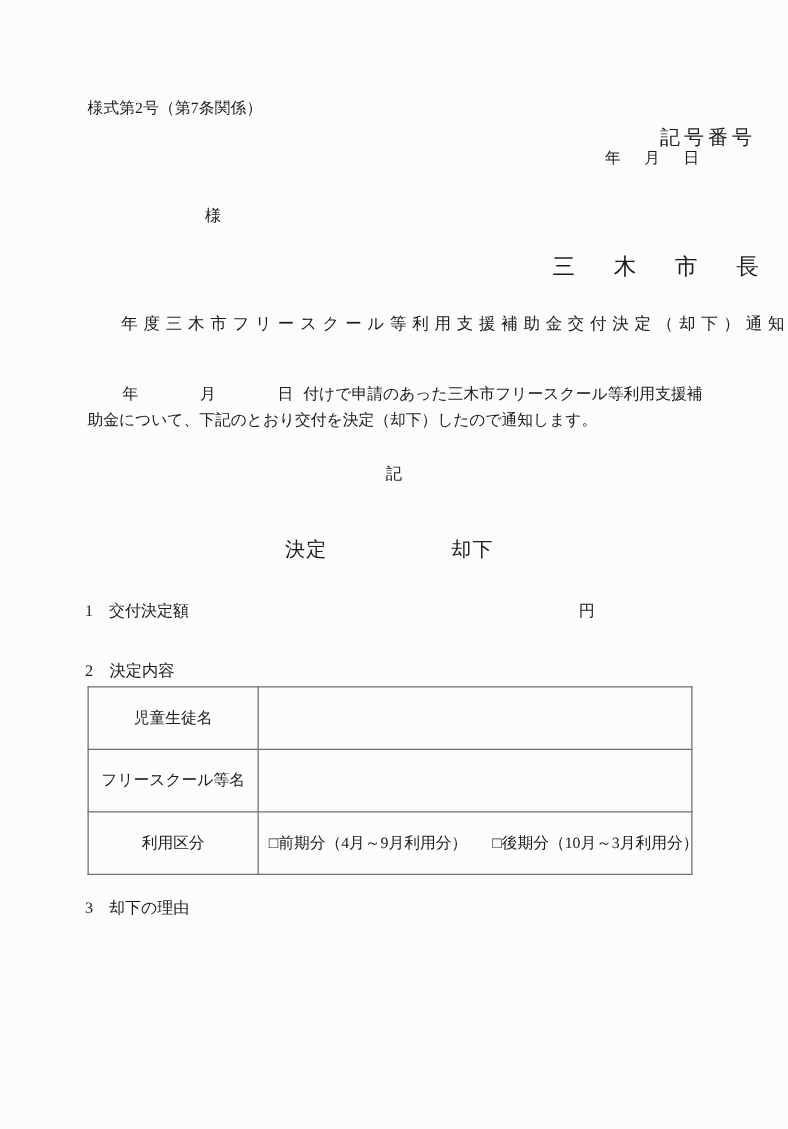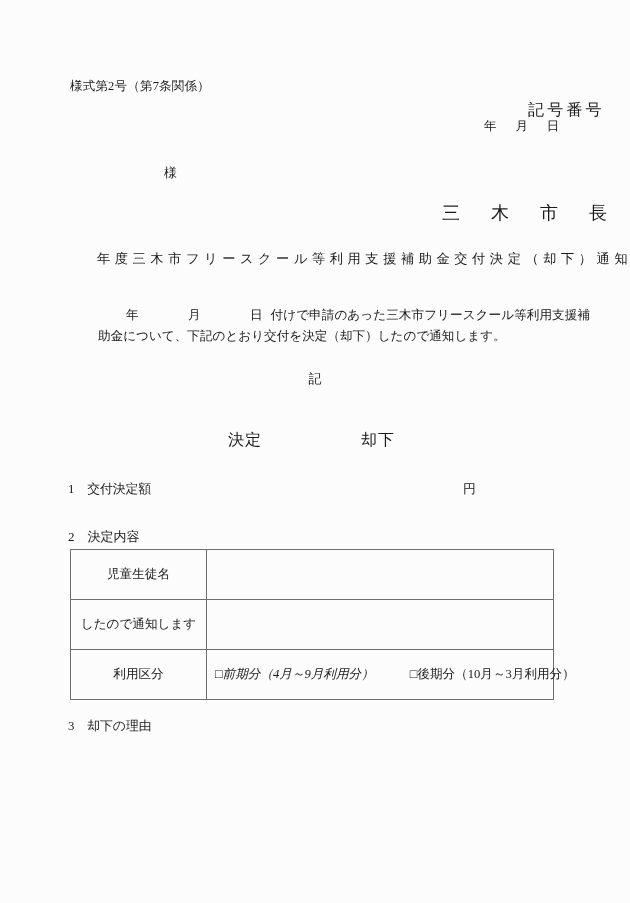--- a/index.html
+++ b/index.html
@@ -62,21 +62,20 @@
   }
 
   
   .body-para {
     left: 70px; top: 305px;
     width: 492px;
     font-size: 12.6px;
     line-height: 21px;
     white-space: normal;
     text-align: justify;
-    margin-left: 28px;
   }
   .body-para .blank-date {
     letter-spacing: 8px;
     padding-left: 28px;
   }
 
   
   .ki-marker {
     left: 0; top: 370px;
     width: 630px;
@@ -141,21 +140,21 @@
   .content-table td.value-cell {
     width: 338px;
     text-align: left;
     padding-left: 8px;
   }
   .checkbox-options {
     display: flex;
     align-items: center;
     white-space: pre;
   }
-  .checkbox-options .opt-first { margin-right: 36px; font-style: italic; }
+  .checkbox-options .opt-first { margin-right: 20px; }
 
   
   .sec3-label {
     left: 68px; top: 718px;
     font-size: 12.8px;
   }
 </style>
 </head>
 <body>
 
@@ -189,21 +188,21 @@
 
   <div class="abs sec2-label">2　決定内容</div>
 
   <table class="content-table">
     <tbody>
       <tr>
         <td class="label-cell">児童生徒名</td>
         <td class="value-cell"></td>
       </tr>
       <tr>
-        <td class="label-cell">したので通知します</td>
+        <td class="label-cell">フリースクール等名</td>
         <td class="value-cell"></td>
       </tr>
       <tr>
         <td class="label-cell">利用区分</td>
         <td class="value-cell">
           <div class="checkbox-options">
             <span class="opt-first">□前期分（4月～9月利用分）</span>
             <span>□後期分（10月～3月利用分）</span>
           </div>
         </td>

